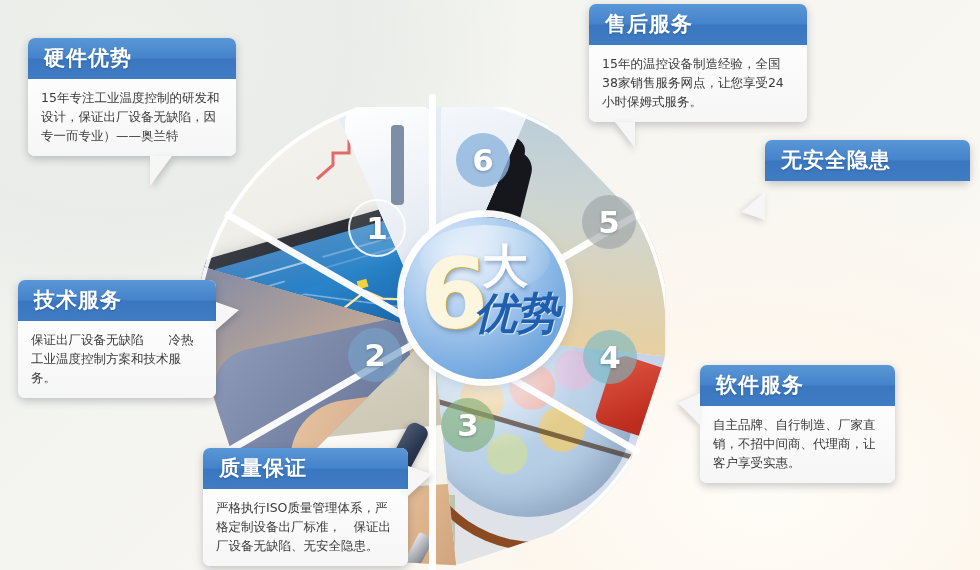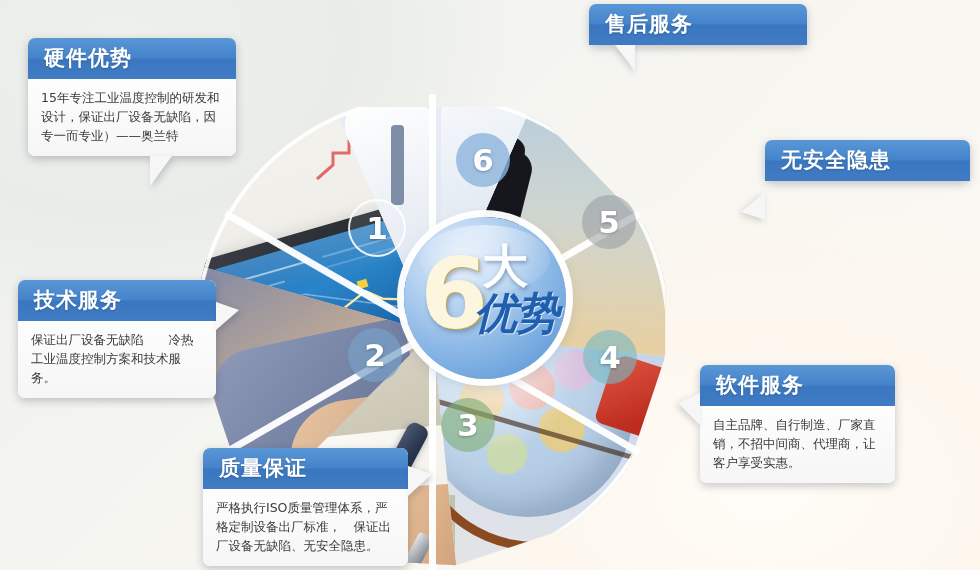--- a/index.html
+++ b/index.html
@@ -571,20 +571,21 @@
   </div>
 
   <div class="card" id="card-team">
     <div class="card-hd">硬件优势</div>
     <div class="card-bd">15年专注工业温度控制的研发和设计，保证出厂设备无缺陷，因专一而专业）——奥兰特</div>
     <div class="tail"></div>
   </div>
 
   <div class="card" id="card-after">
     <div class="card-hd">售后服务</div>
+    <div class="card-bd">15年的温控设备制造经验，全国38家销售服务网点，让您享受24小时保姆式服务。</div>
     <div class="tail"></div>
   </div>
 
   <div class="card" id="card-hw">
     <div class="card-hd">无安全隐患</div>
     <div class="tail"></div>
   </div>
 
   <div class="card" id="card-qa">
     <div class="card-hd">质量保证</div>

